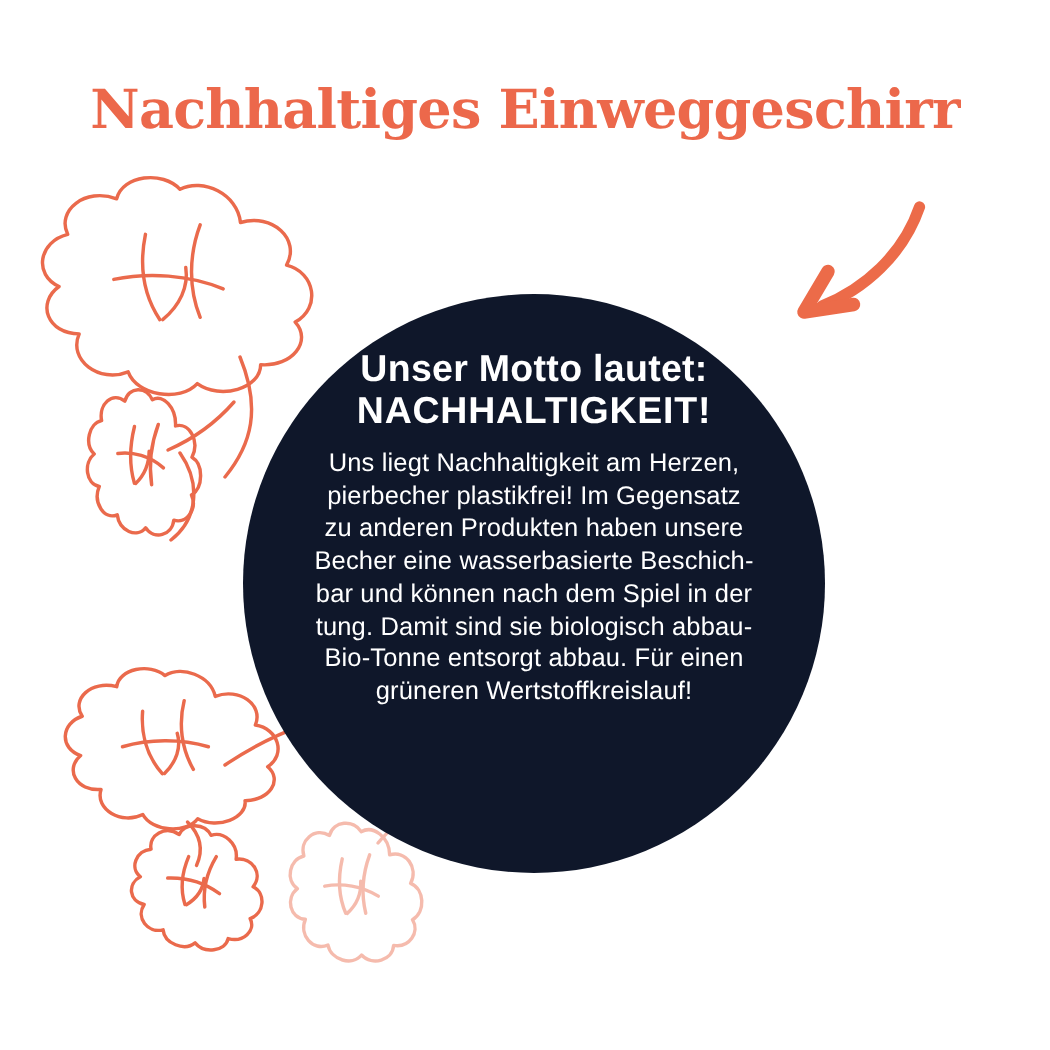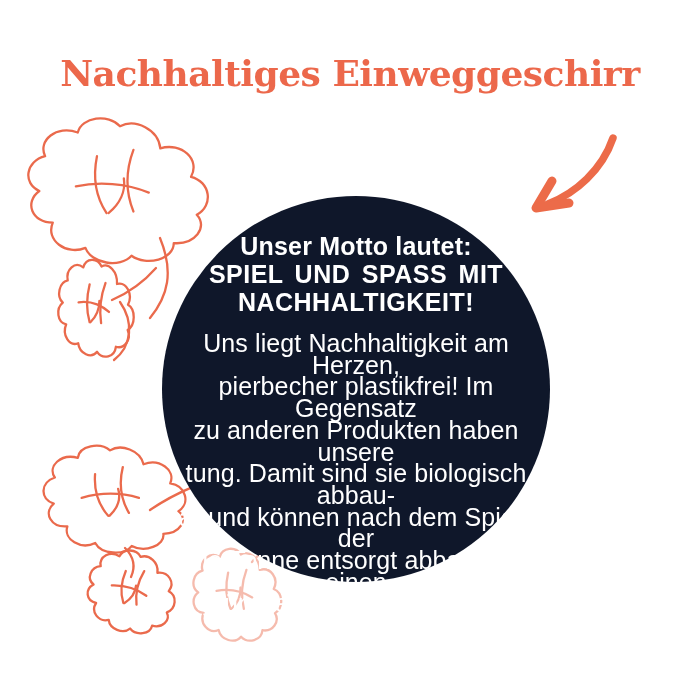--- a/index.html
+++ b/index.html
@@ -26,22 +26,22 @@
     position:absolute; left:162px; top:196px; width:388px; height:386px;
     border-radius:50%; background:#0f172a;
     z-index:2; text-align:center; color:#ffffff;
   }
   .heading {
     margin-top:36px;
     font-size:25px; font-weight:bold; line-height:28px; letter-spacing:0.2px;
   }
   .heading .caps { word-spacing:4px; letter-spacing:0.5px; }
   .bodytext {
-    margin-top:17px;
-    font-size:25px; line-height:21.7px; letter-spacing:0.1px; font-weight:normal;
+    margin-top:10px;
+    font-size:17px; line-height:21.7px; letter-spacing:0.1px; font-weight:normal;
   }
   
   .logo {
     position:absolute; right:30px; bottom:25px; height:30px;
     z-index:3; color:#3B3B3B;
   }
   .logo .word {
     font-size:27px; line-height:30px; letter-spacing:1px; font-weight:normal;
   }
   .logo .leaf {
@@ -95,28 +95,28 @@
       <path d="M613,138 C602,170 576,193 548,204" stroke-width="7.5"></path>
       <path d="M552,181 L536,208 L569,203" stroke-width="9"></path>
     </g>
   </svg>
 
   <h1 class="title">Nachhaltiges Einweggeschirr</h1>
 
   <div class="circle">
     <div class="heading">
       <div>Unser Motto lautet:</div>
-      <div class="caps">SPIEL UND SPASS MIT</div>
       <div class="caps">NACHHALTIGKEIT!</div>
     </div>
     <div class="bodytext">
       <div>Uns liegt Nachhaltigkeit am Herzen,</div>
       <div>pierbecher plastikfrei! Im Gegensatz</div>
       <div>zu anderen Produkten haben unsere</div>
+      <div>Becher eine wasserbasierte Beschich-</div>
+      <div>bar und können nach dem Spiel in der</div>
       <div>tung. Damit sind sie biologisch abbau-</div>
-      <div>bar und können nach dem Spiel in der</div>
       <div>Bio-Tonne entsorgt abbau. Für einen</div>
       <div>grüneren Wertstoffkreislauf!</div>
     </div>
   </div>
 
 
 </div>
 
 </body></html>

